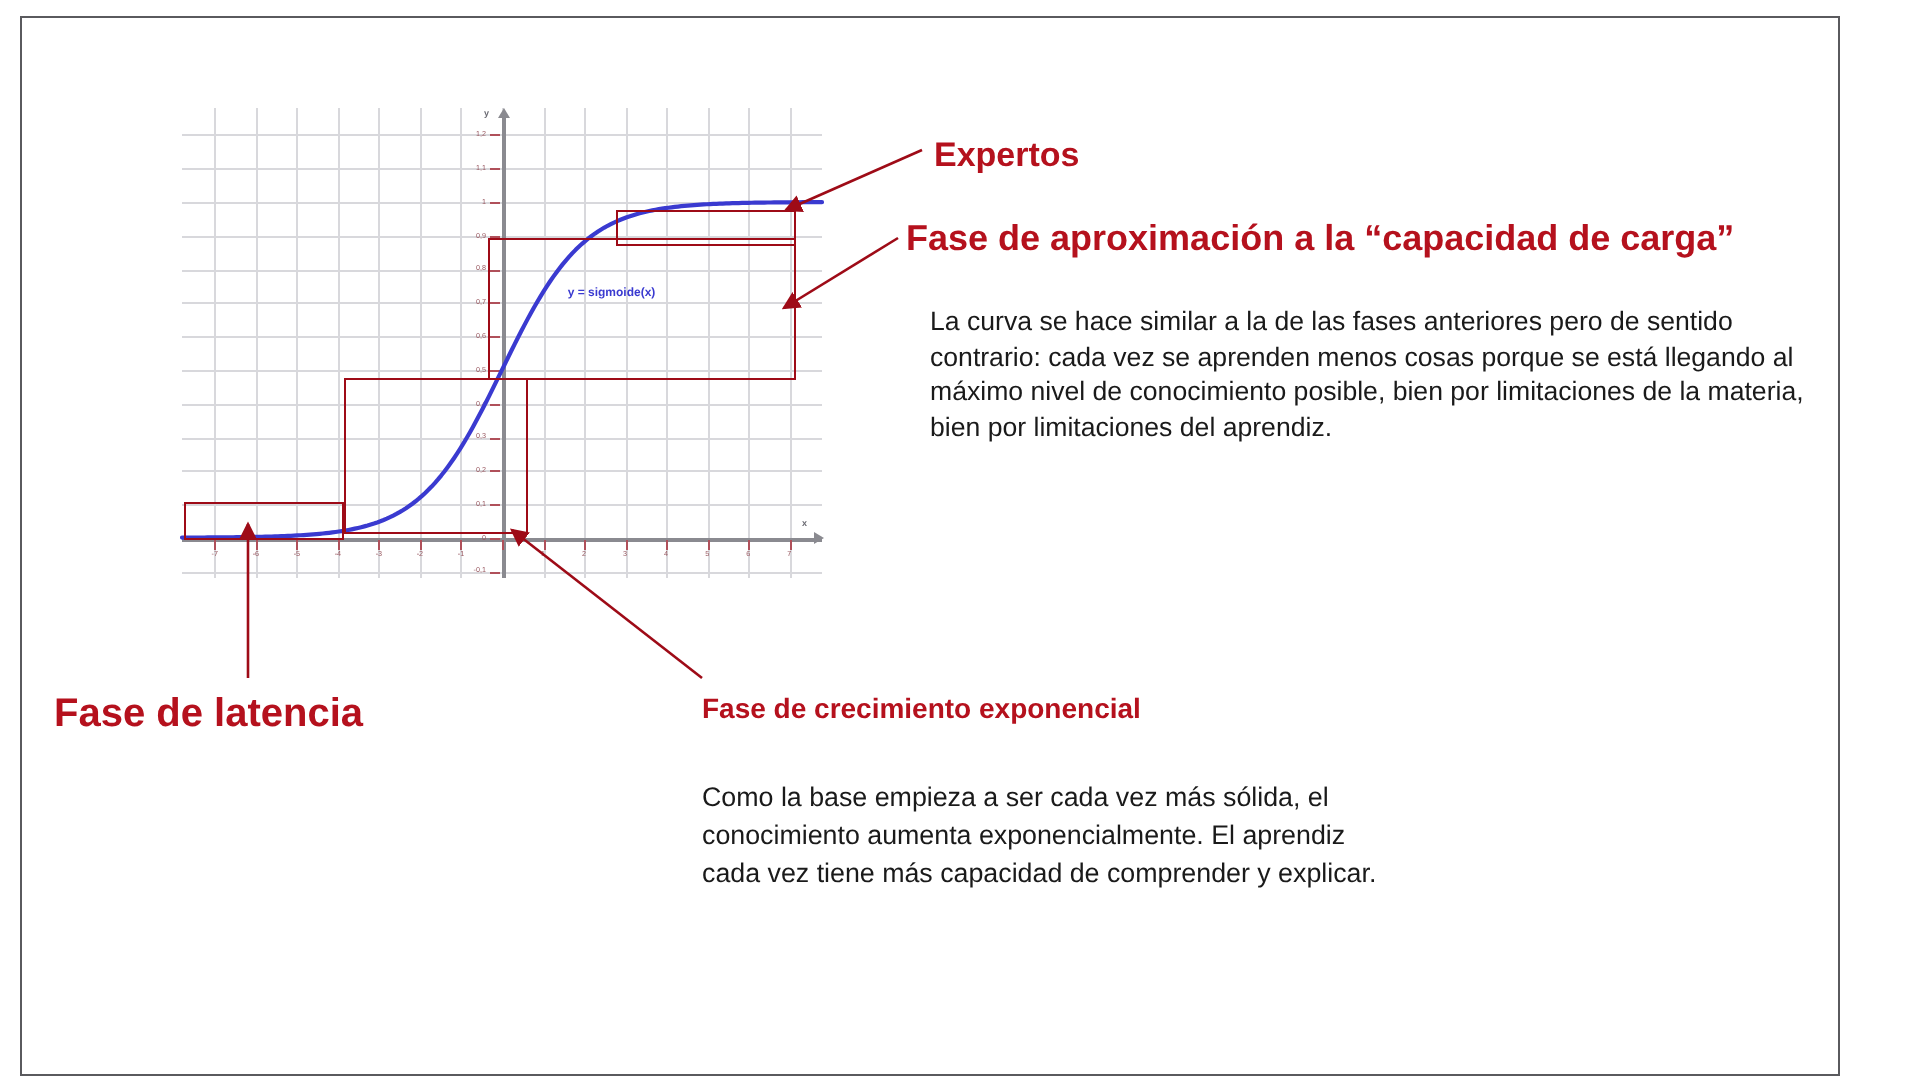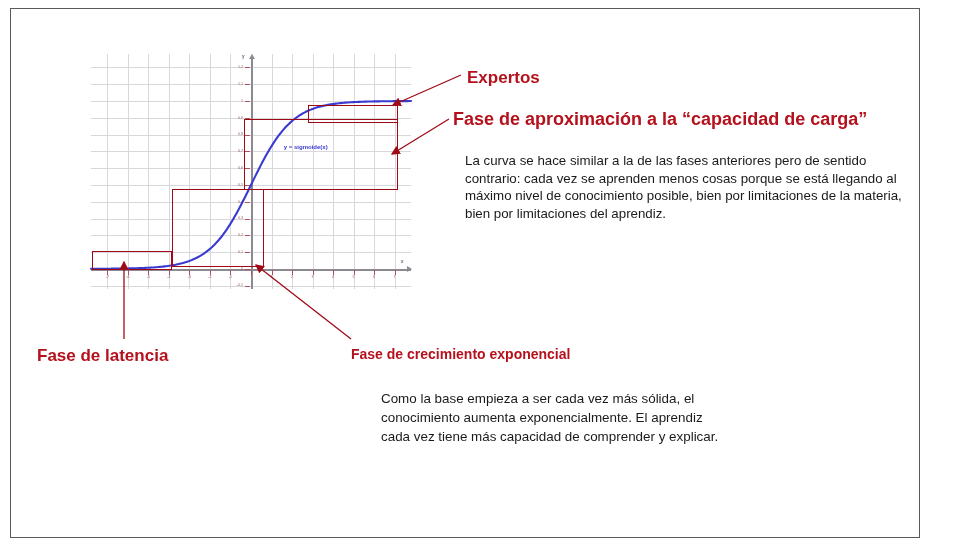--- a/index.html
+++ b/index.html
@@ -64,32 +64,32 @@
           pointer-events:none;overflow:visible;}
 
   
   .headline{
     position:absolute;color:#b5111d;font-weight:bold;
     font-family:"Liberation Sans", sans-serif;
     white-space:nowrap;
   }
   #h-expertos{left:456px;top:59px;font-size:17px;}
   #h-aproximacion{left:442px;top:100px;font-size:18px;}
-  #h-latencia{left:26px;top:337px;font-size:17px;}
+  #h-latencia{left:16px;top:337px;font-size:20px;}
   #h-exponencial{left:340px;top:337px;font-size:14px;}
 
   .body{
     position:absolute;color:#1a1a1a;
     font-family:"Liberation Sans", sans-serif;
     font-size:13.3px;line-height:1.33;
     text-align:left;
   }
   #t-aproximacion{left:441px;top:143px;width:452px;margin-left:13px;}
   #t-latencia{left:21px;top:380px;width:290px;font-size:13.4px;line-height:1.45;}
-  #t-exponencial{left:340px;top:380px;width:340px;font-size:13.4px;line-height:1.42;margin-left:30px;}
+  #t-exponencial{left:340px;top:380px;width:340px;font-size:13.4px;line-height:1.42;}
   .body p{margin:0;}
 </style>
 </head>
 <body>
 
 <div id="slide">
 
   <div id="chart">
     <div id="plot">
         <div class="gridline v" style="left: 16.41px;"></div>

